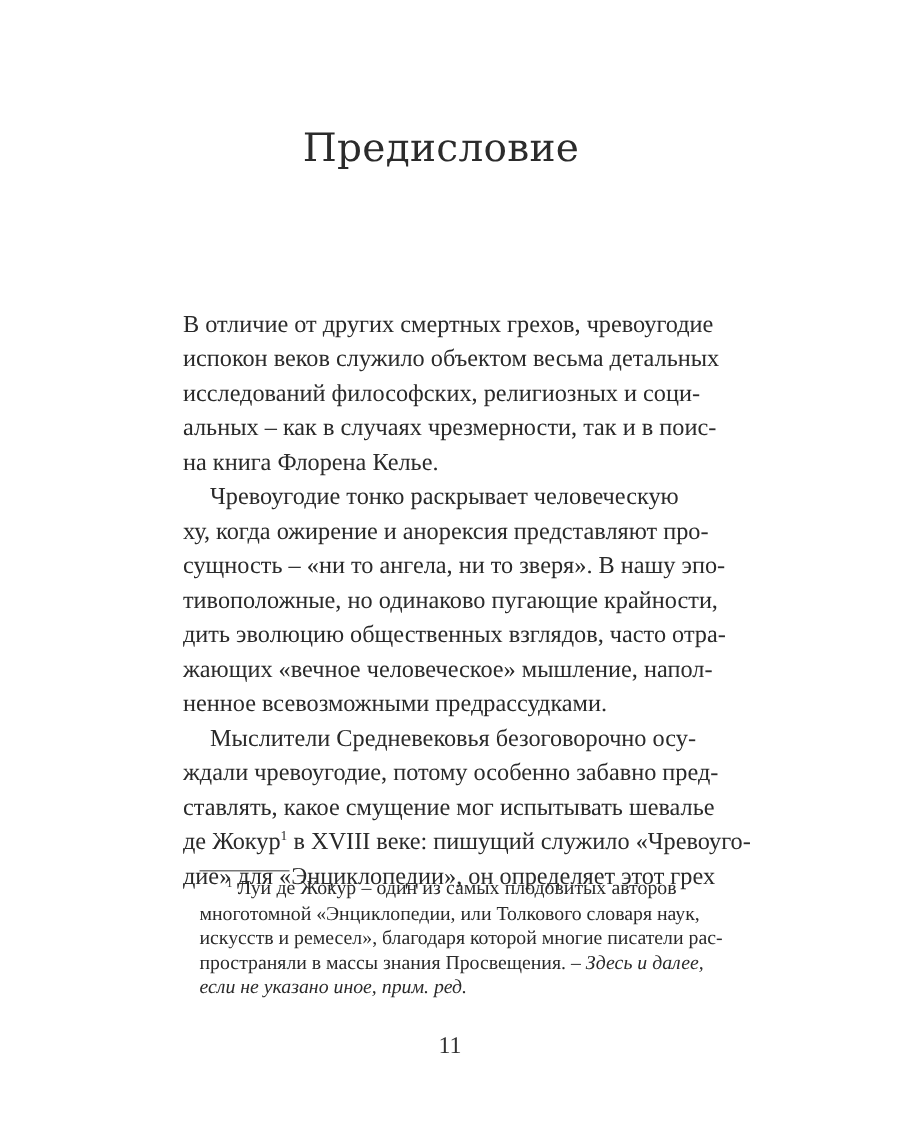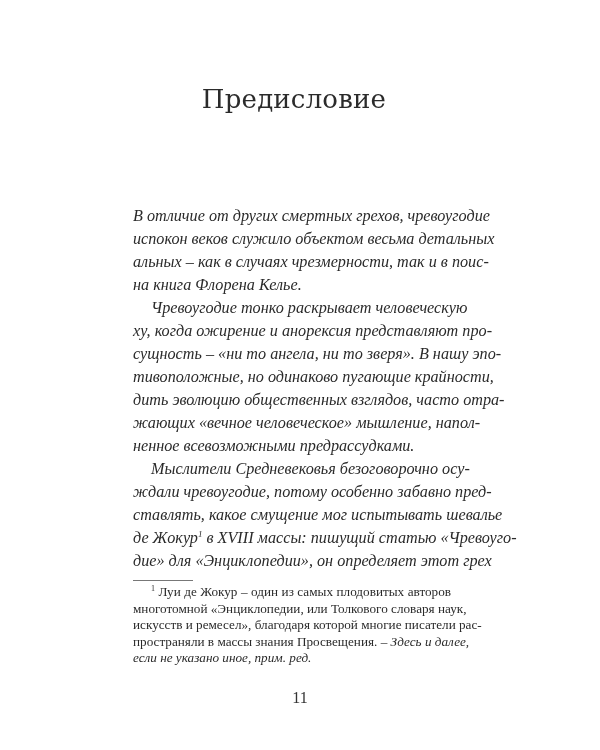--- a/index.html
+++ b/index.html
@@ -7,21 +7,21 @@
     width: 600px; height: 750px; position: relative; overflow: hidden;
     font-family: "DejaVu Serif", "Liberation Serif", serif;
     color: #2a2a2a;
   }
   .title {
     position: absolute; left: 0; width: 588px; top: 84px;
     text-align: center; font-size: 26px; letter-spacing: 0.2px;
     color: #2b2b2b; font-family: "DejaVu Serif", serif;
   }
   .body-text {
-    position: absolute; left: 133px; top: 205px; width: 318px; font-style: italic;
+    position: absolute; left: 122px; top: 205px; width: 318px;
   }
   .line {
     display: block; height: 23px; line-height: 23px;
     font-size: 14.2px; white-space: nowrap;
     text-align: justify; text-align-last: justify;
     font-family: "Liberation Serif", serif; font-size: 16.2px;
   }
   .line.last { text-align-last: left; }
   .line.indent { padding-left: 18px; }
   sup { font-size: 9px; line-height: 0; vertical-align: 6px; }
@@ -46,35 +46,36 @@
   }
 </style>
 </head>
 <body>
 
 <div class="title">Предисловие</div>
 
 <div class="body-text">
   <span class="line">В отличие от других смертных грехов, чревоугодие</span>
   <span class="line">испокон веков служило объектом весьма детальных</span>
+  <span class="line">исследований философских, религиозных и соци-</span>
   <span class="line">альных – как в случаях чрезмерности, так и в поис-</span>
   <span class="line last">на книга Флорена Келье.</span>
 
   <span class="line indent">Чревоугодие тонко раскрывает человеческую</span>
   <span class="line">ху, когда ожирение и анорексия представляют про-</span>
   <span class="line">сущность – «ни то ангела, ни то зверя». В нашу эпо-</span>
   <span class="line">тивоположные, но одинаково пугающие крайности,</span>
   <span class="line">дить эволюцию общественных взглядов, часто отра-</span>
   <span class="line">жающих «вечное человеческое» мышление, напол-</span>
   <span class="line last">ненное всевозможными предрассудками.</span>
 
   <span class="line indent">Мыслители Средневековья безоговорочно осу-</span>
   <span class="line">ждали чревоугодие, потому особенно забавно пред-</span>
   <span class="line">ставлять, какое смущение мог испытывать шевалье</span>
-  <span class="line"><span>де Жокур</span><sup>1</sup> <span>в XVIII массы: пишущий статью «Чревоуго-</span></span>
+  <span class="line"><span>де Жокур</span><sup>1</sup> <span>в XVIII веке: пишущий служило «Чревоуго-</span></span>
   <span class="line">дие» для «Энциклопедии», он определяет этот грех</span>
 </div>
 
 <div class="rule"></div>
 
 <div class="footnote">
   <span class="fline indent"><sup>1</sup> <span>Луи де  Жокур – один из самых плодовитых авторов</span></span>
   <span class="fline">многотомной «Энциклопедии, или Толкового словаря наук,</span>
   <span class="fline">искусств и ремесел», благодаря которой многие писатели рас-</span>
   <span class="fline"><span>пространяли в массы знания Просвещения. –</span> <em>Здесь и далее,</em></span>

